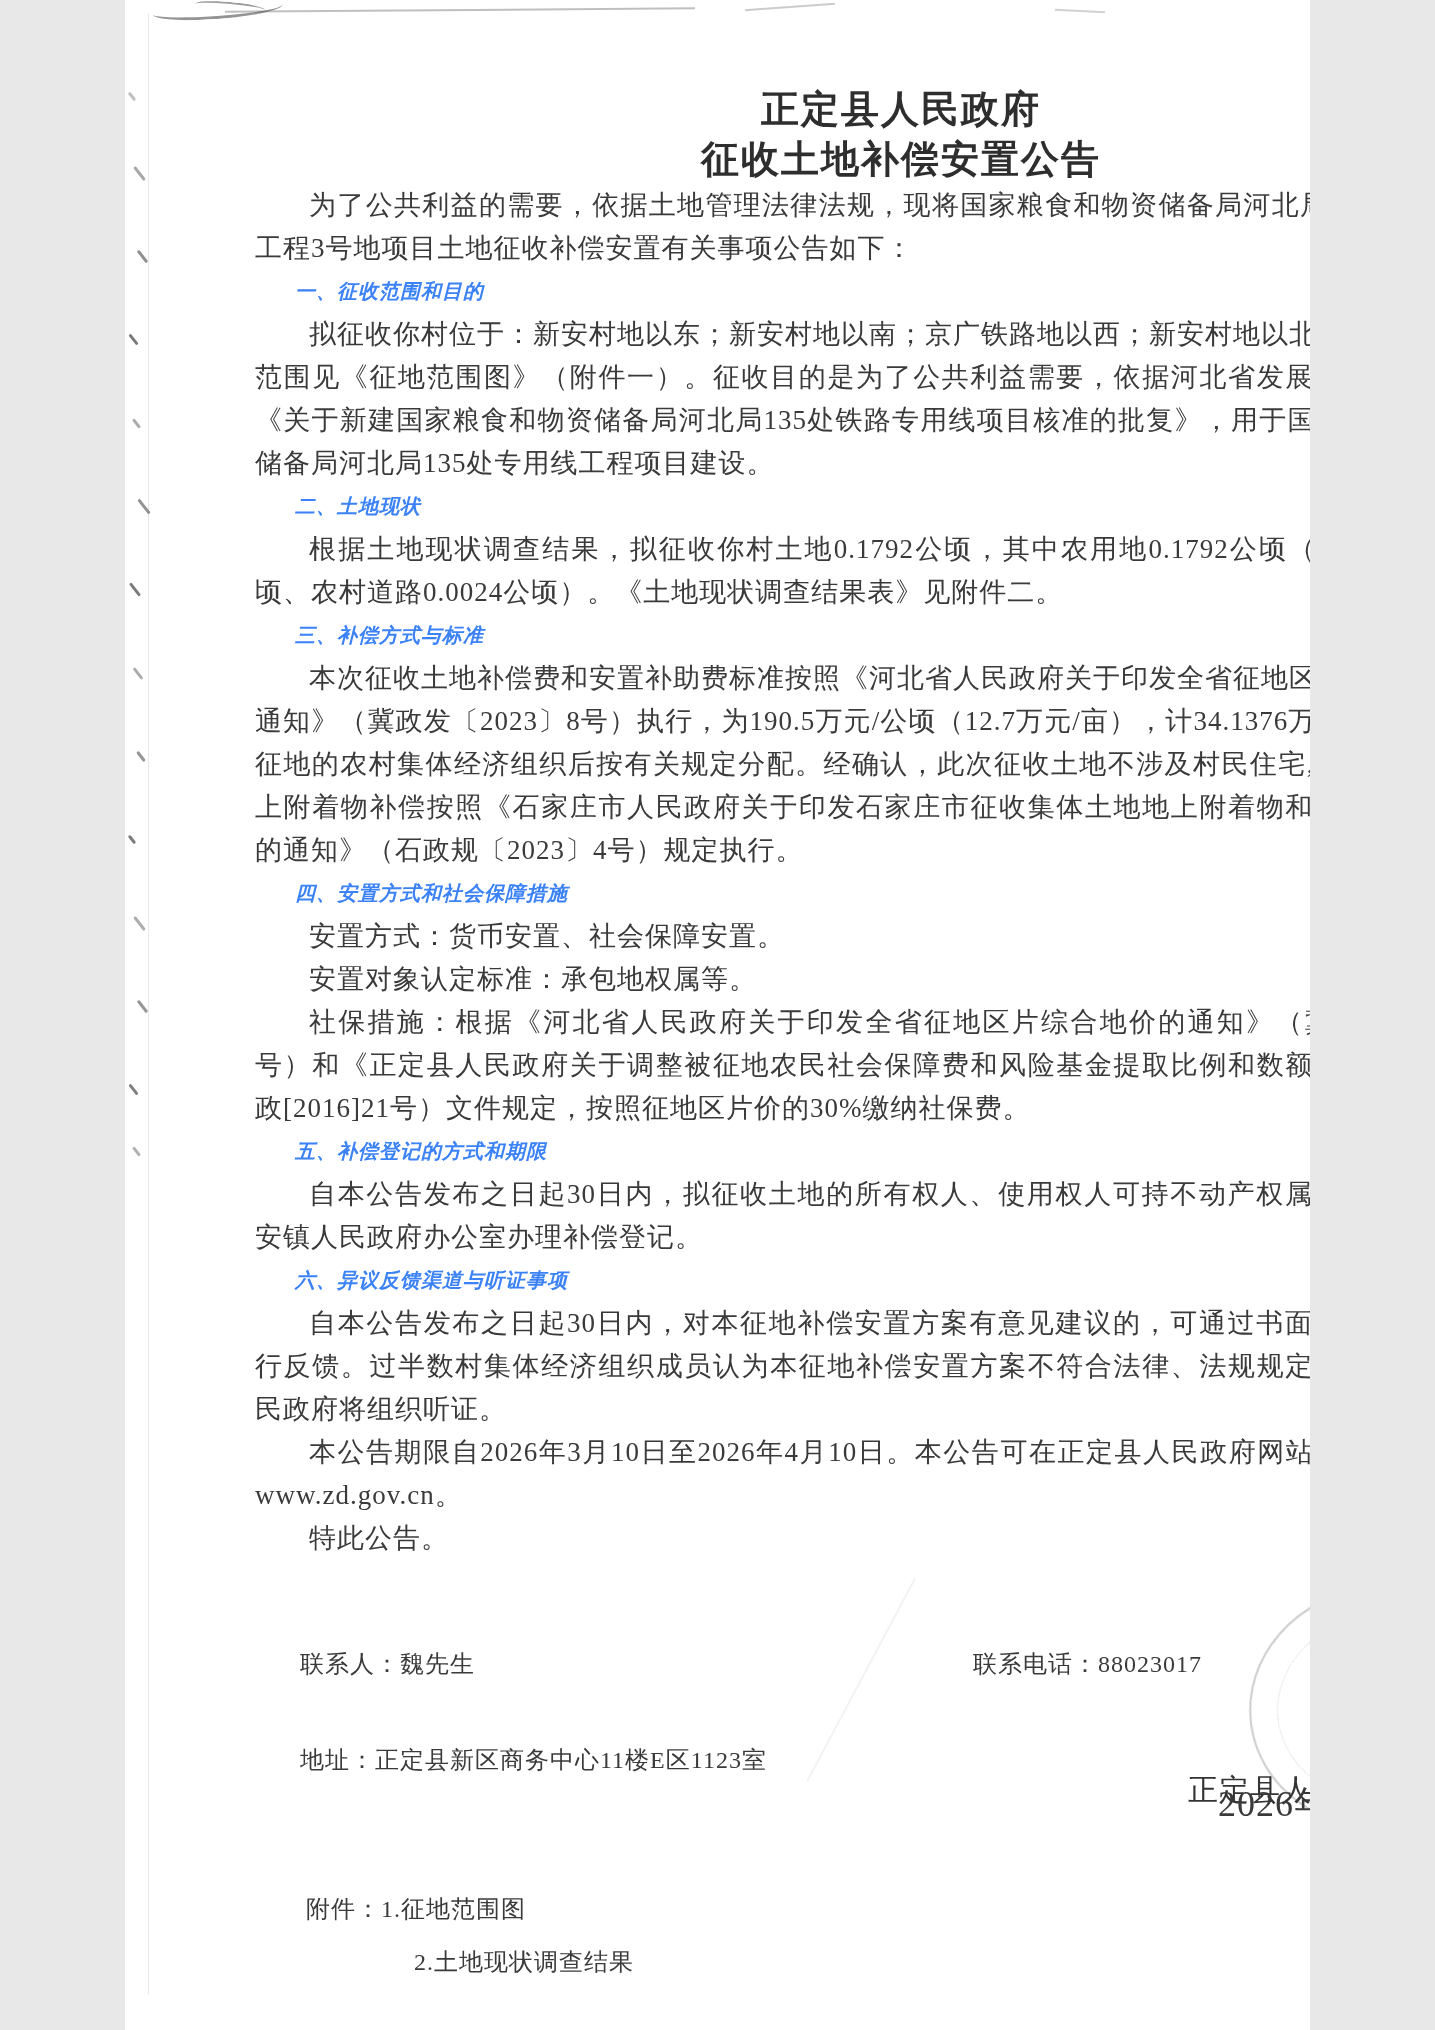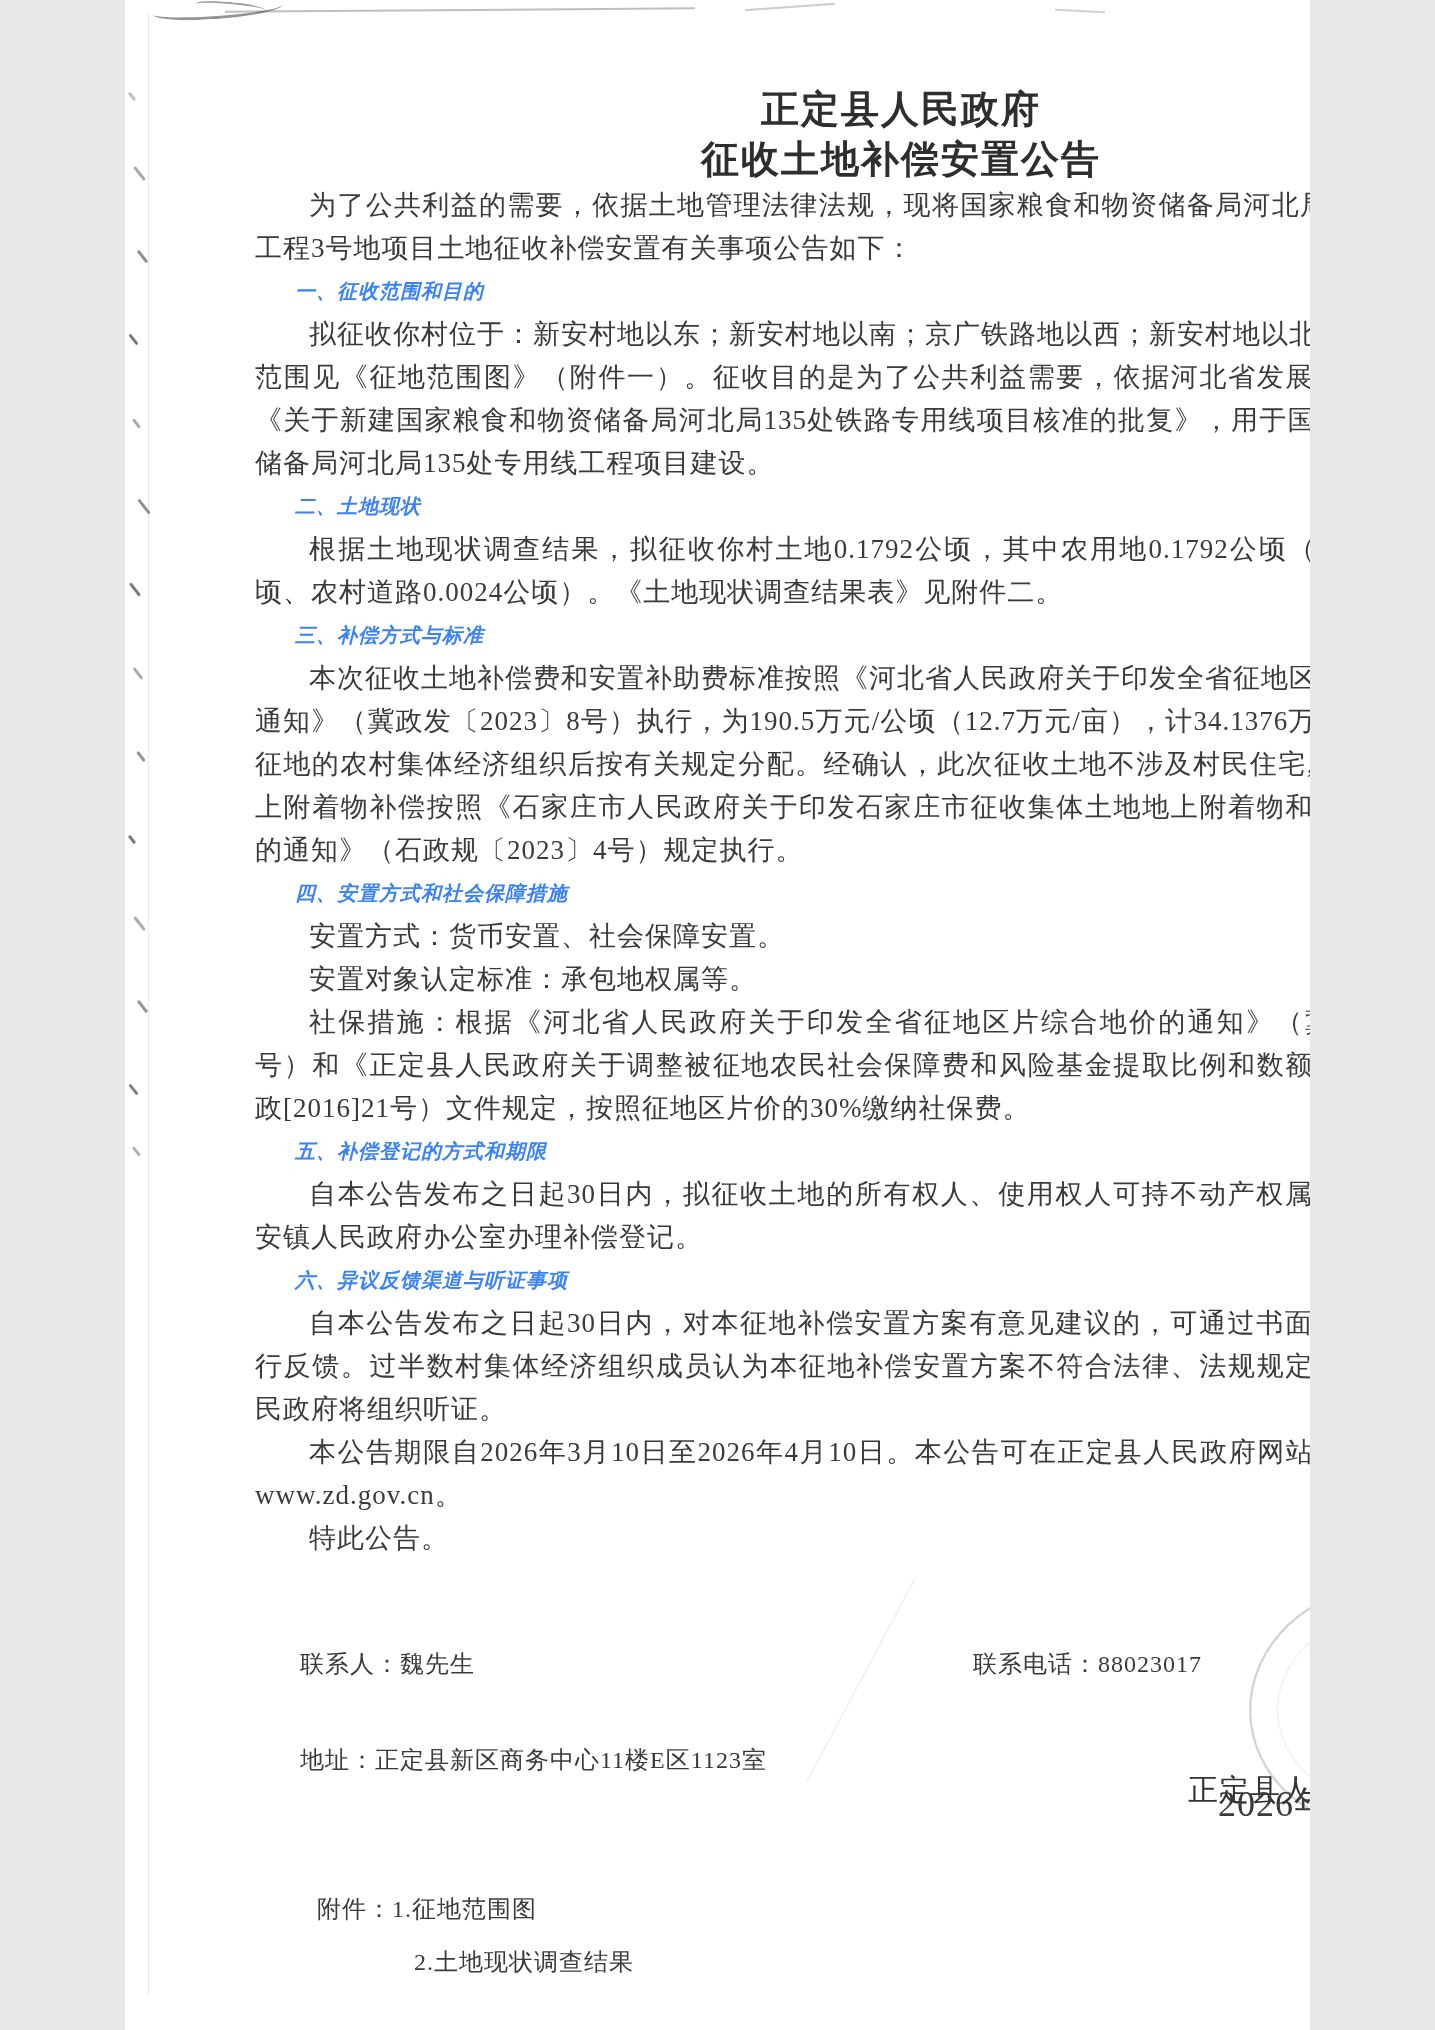--- a/index.html
+++ b/index.html
@@ -41,21 +41,21 @@
     text-indent:2em;font-weight:bold;font-size:20px;color:#3b82f6;
     font-family:"Liberation Sans","DejaVu Sans",sans-serif;letter-spacing:1px;font-style:italic;
   }
   
   .abs{position:absolute;font-size:24px;letter-spacing:1px;white-space:nowrap;}
   .contact-person{left:175px;top:1648px;}
   .contact-phone{left:848px;top:1648px;}
   .contact-address{left:175px;top:1744px;}
   .issuer{left:1063px;top:1770px;font-size:30px;color:#333;}
   .issue-date{left:1093px;top:1780px;font-size:36px;}
-  .attach-1{left:192px;top:1893px;}
+  .attach-1{left:181px;top:1893px;}
   .attach-2{left:289px;top:1946px;}
   
   .seal{
     position:absolute;left:1124px;top:1585px;width:268px;height:240px;
     border:2px solid rgba(95,95,95,.32);border-radius:50%;
     transform:rotate(-7deg);
     background:
       radial-gradient(circle at 52% 44%, rgba(90,90,90,.20) 0 26%, rgba(90,90,90,.07) 27% 38%, transparent 40%),
       radial-gradient(circle at 30% 30%, rgba(80,80,80,.18) 0 3%, transparent 4%),
       radial-gradient(circle at 72% 26%, rgba(80,80,80,.18) 0 3%, transparent 4%),

